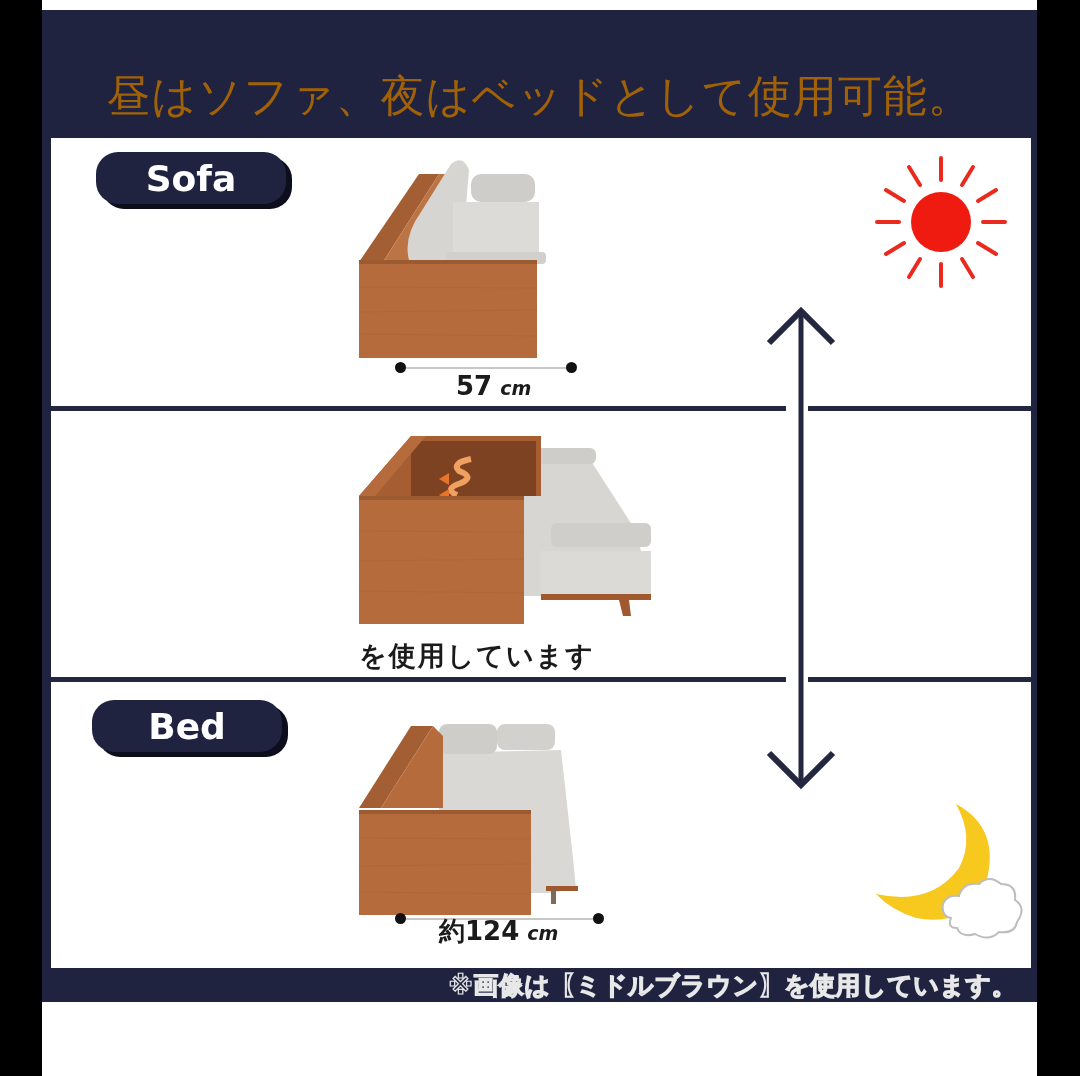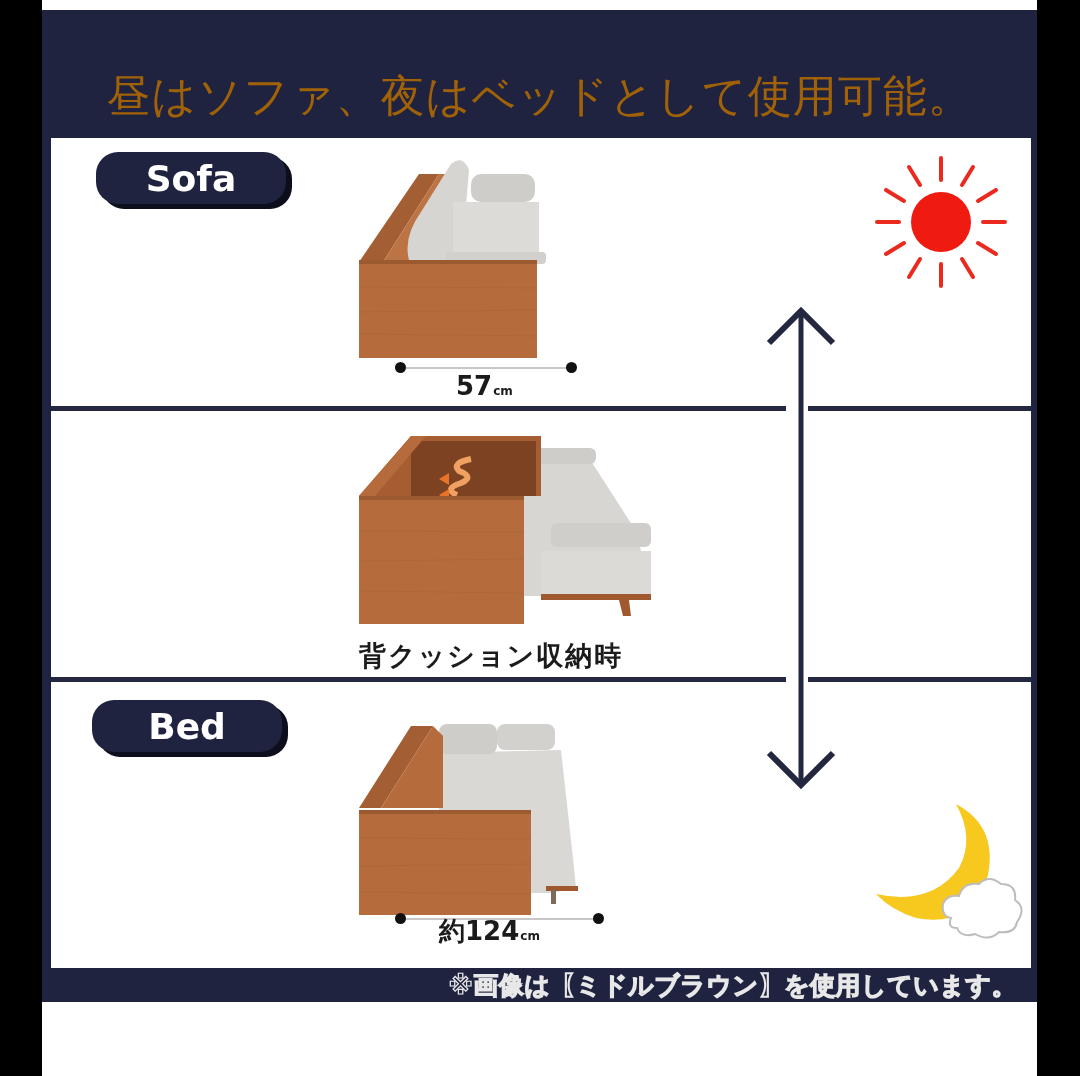--- a/index.html
+++ b/index.html
@@ -41,21 +41,21 @@
   .furniture { position: absolute; }
   .dim-line {
     position: absolute; height: 2px; background: #c7c7c7;
   }
   .dim-dot {
     position: absolute; width: 11px; height: 11px; border-radius: 50%; background: #111;
   }
   .dim-label {
     position: absolute; font-weight: bold; color: #1b1b1b; font-size: 26px; white-space: nowrap;
   }
-  .dim-label .unit { font-size: 12px; margin-left: 1px; }
+  .dim-label .unit { font-size: 19px; margin-left: 8px; font-style: italic; }
   .caption {
     position: absolute; font-weight: bold; color: #1b1b1b; font-size: 27px; white-space: nowrap; letter-spacing: 2px;
   }
   .footer-note {
     position: absolute; right: 20px; top: 970px; height: 30px;
     color: #1f2340; font-weight: bold; font-size: 25px; white-space: nowrap;
     -webkit-text-stroke: 1.2px #e8e8e8; letter-spacing: 0.5px;
     display: flex; align-items: center;
   }
 </style>
@@ -142,21 +142,21 @@
       <polygon points="88,64 98,58 98,70" fill="#e8742a"></polygon>
 
       <rect x="8" y="65" width="165" height="128" fill="#b56b3c"></rect>
       <rect x="8" y="65" width="165" height="4" fill="#9c5a31"></rect>
       <g stroke="#a7633a" stroke-width="1" opacity="0.5">
         <line x1="8" y1="100" x2="173" y2="101"></line>
         <line x1="8" y1="130" x2="173" y2="128"></line>
         <line x1="8" y1="160" x2="173" y2="162"></line>
       </g>
     </svg>
-    <div class="caption" style="left:308px; top:500px;">背クッション収納時</div>
+    <div class="caption" style="left:308px; top:500px;">を使用しています</div>
 
     <svg class="furniture" style="left:710px; top:165px;" width="80" height="490" viewBox="0 0 80 490">
       <line x1="40" y1="8" x2="40" y2="482" stroke="#23273f" stroke-width="5"></line>
       <polyline points="8,40 40,8 72,40" fill="none" stroke="#23273f" stroke-width="6" stroke-linejoin="miter"></polyline>
       <polyline points="8,450 40,482 72,450" fill="none" stroke="#23273f" stroke-width="6" stroke-linejoin="miter"></polyline>
     </svg>
 
     <div class="label-badge" style="left:41px; top:562px;">Bed</div>
 
     <svg class="furniture" style="left:300px; top:580px;" width="230" height="200" viewBox="0 0 230 200">

